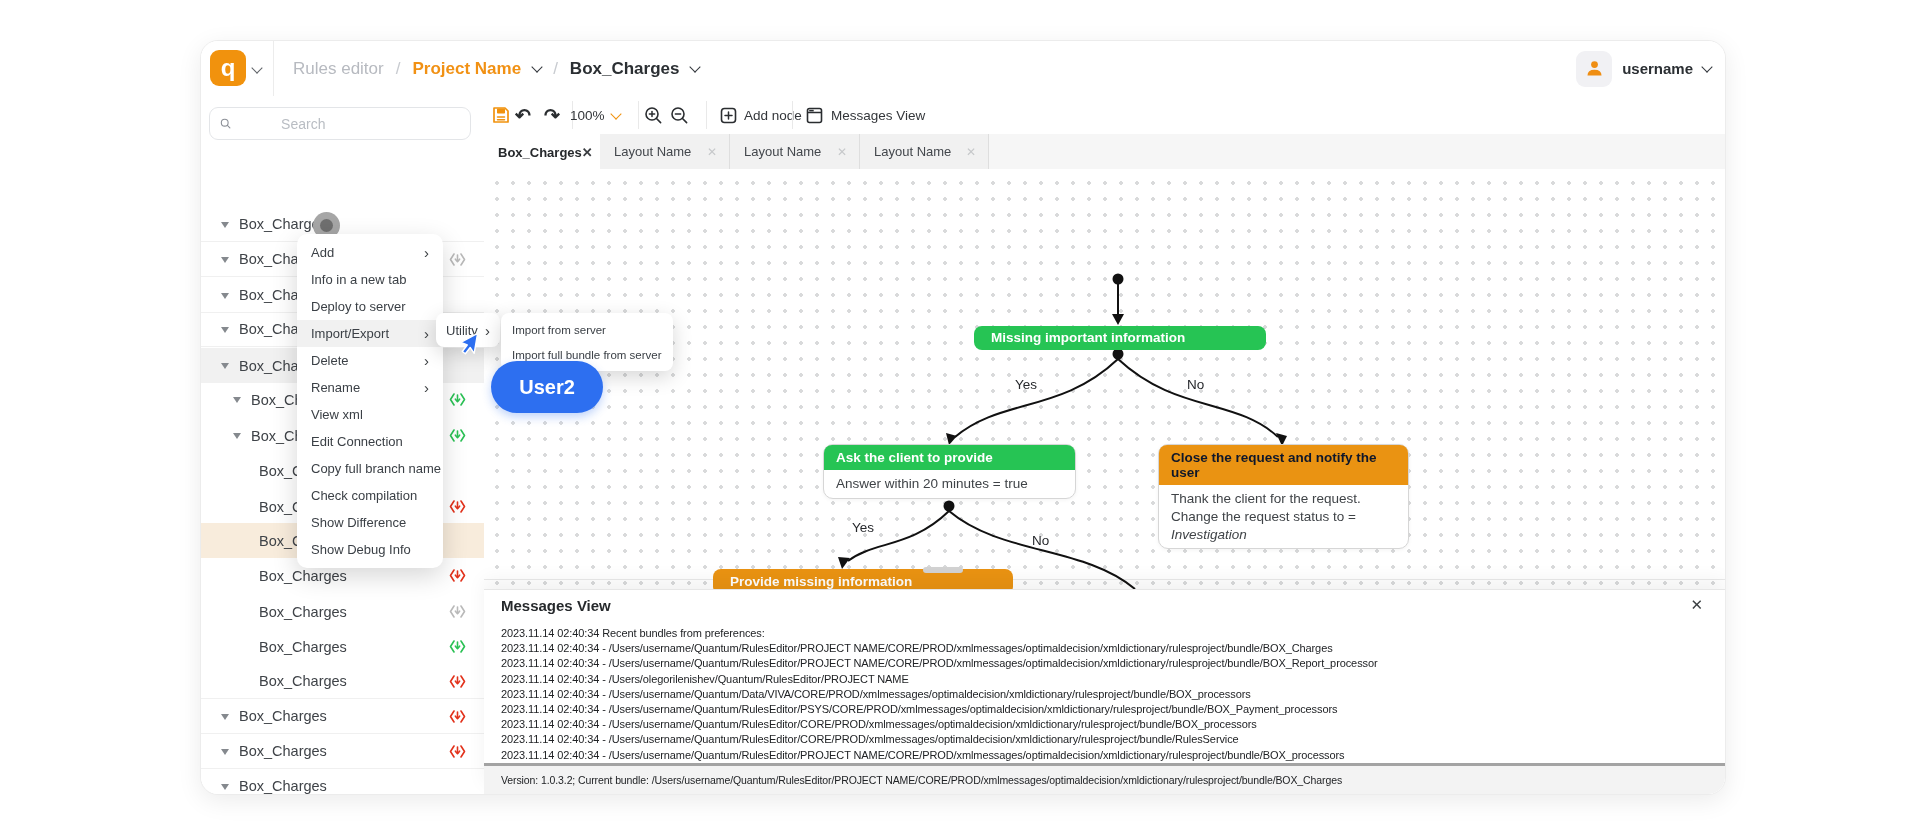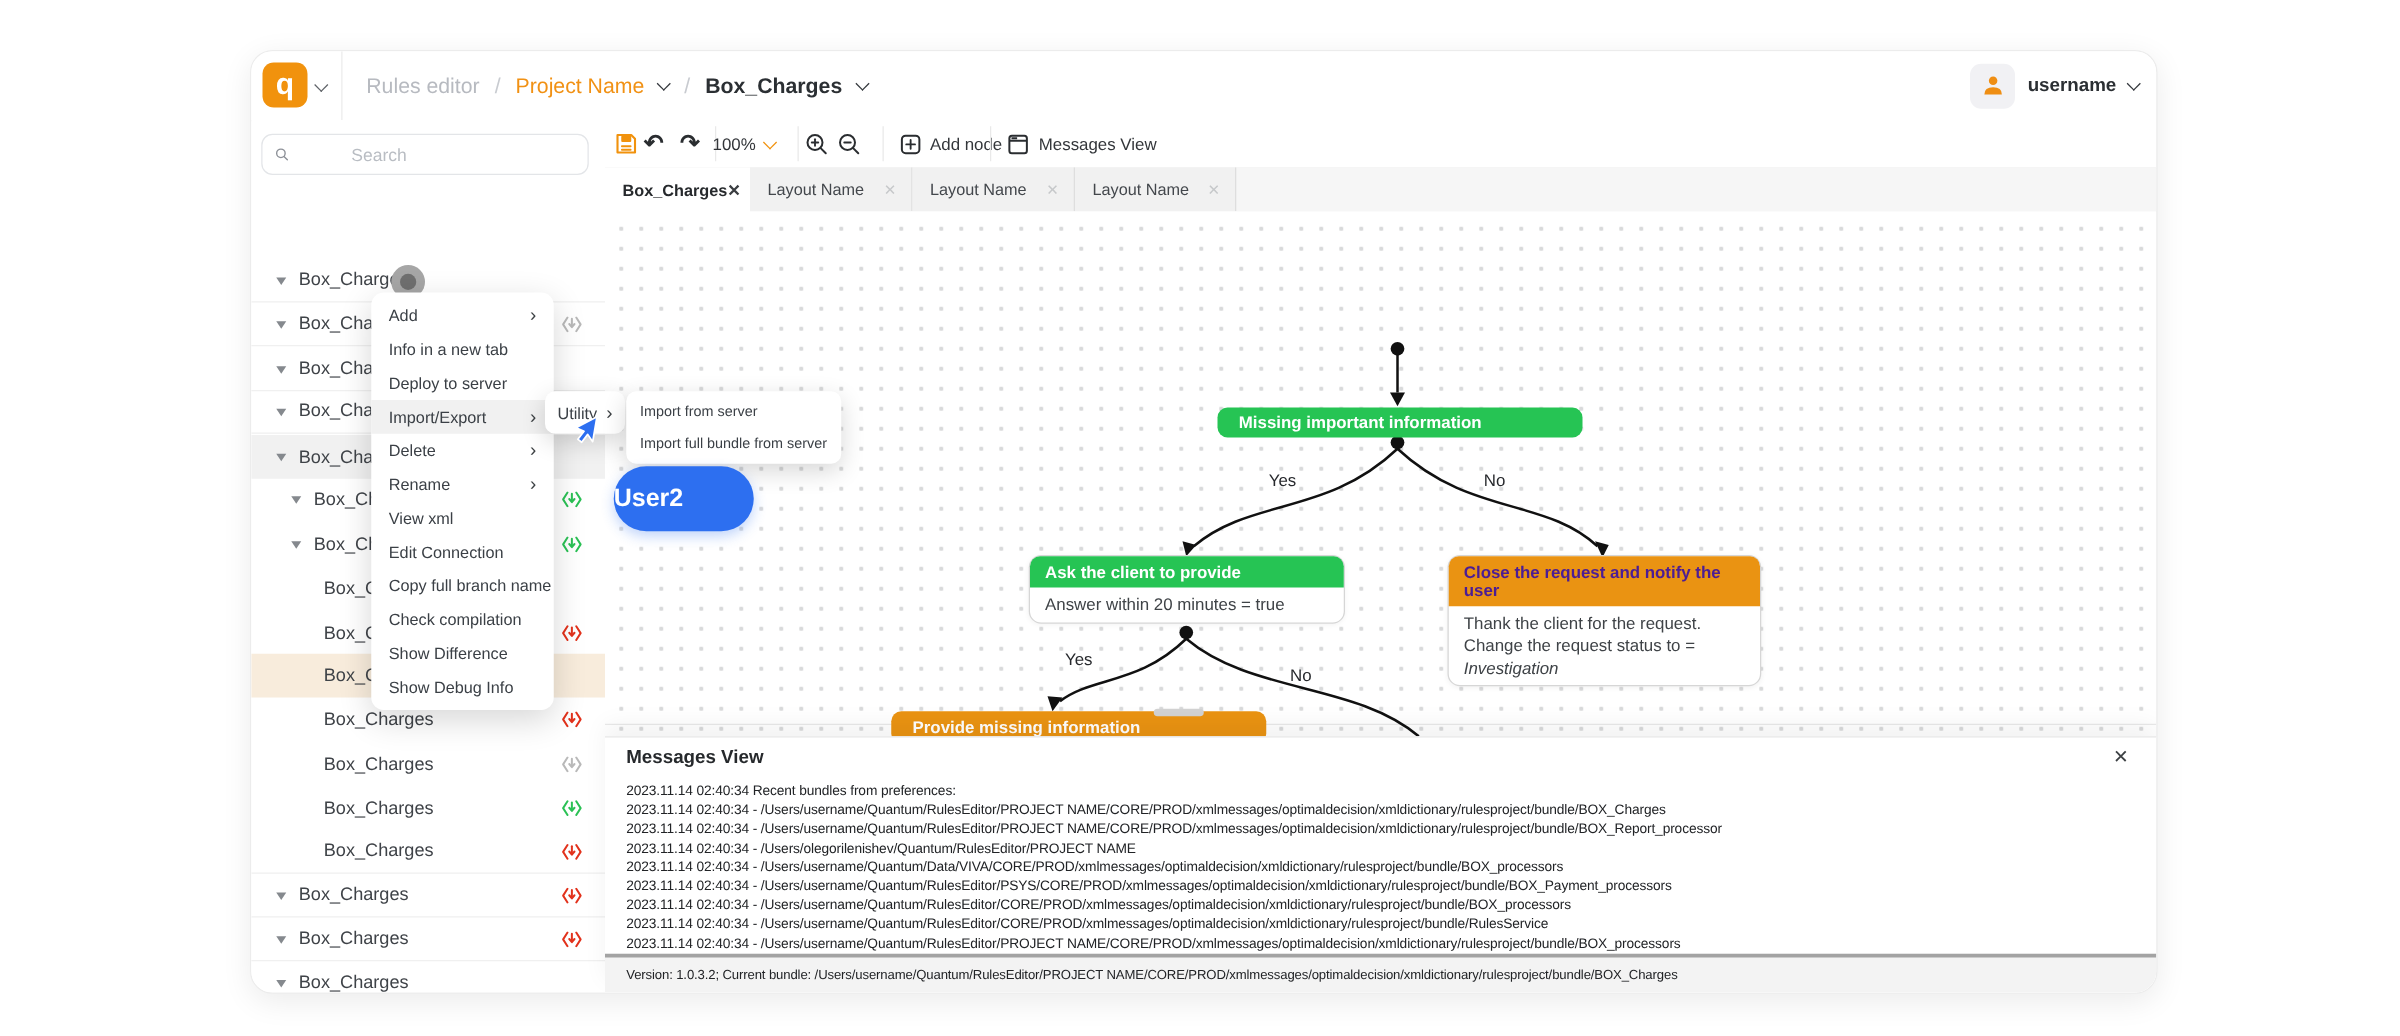--- a/index.html
+++ b/index.html
@@ -7,21 +7,21 @@
   .card{position:absolute;left:200px;top:40px;width:1524px;height:753px;background:#fff;border:1px solid #ececec;border-radius:18px;box-shadow:0 6px 24px rgba(0,0,0,.08);overflow:hidden;}
 
   
   .header{position:absolute;left:0;top:0;right:0;height:55px;border-bottom:1px solid #ececec;background:#fff;}
   .logo{position:absolute;left:9px;top:9px;width:36px;height:36px;border-radius:9px;background:#f1920d;color:#fff;font-weight:bold;font-size:24px;display:flex;align-items:center;justify-content:center;line-height:1;}
   .chev{display:inline-block;width:7px;height:7px;border-right:1.8px solid #5f6368;border-bottom:1.8px solid #5f6368;transform:rotate(45deg);margin-top:-3px;}
   .hdr-divider{position:absolute;left:72px;top:0;width:1px;height:55px;background:#ececec;}
   .crumbs{position:absolute;left:92px;top:0;height:55px;display:flex;align-items:center;gap:12px;font-size:17px;}
   .crumb-muted{color:#b7bac0;}
   .crumb-sep{color:#c8cbd0;}
-  .crumb-project{color:#f19114;font-weight:400;}
+  .crumb-project{color:#f19114;font-weight:700;}
   .crumb-page{color:#2b2f33;font-weight:600;}
   .userbox{position:absolute;right:14px;top:0;height:55px;display:flex;align-items:center;gap:10px;}
   .avatar{width:36px;height:36px;border-radius:9px;background:#f1f1f4;display:flex;align-items:center;justify-content:center;}
   .username{font-size:15px;color:#2b2f33;font-weight:600;}
 
   
   .sidebar{position:absolute;left:0;top:55px;width:283px;bottom:0;background:#fff;border-right:1px solid #ececec;}
   .search{position:absolute;left:8px;top:11px;width:262px;height:33px;border:1px solid #e3e5e8;border-radius:9px;display:flex;align-items:center;gap:8px;padding:0 10px;box-sizing:border-box;}
   .search input{border:0;outline:0;font-size:14px;color:#53575c;width:100%;font-family:"Liberation Sans",sans-serif;background:transparent;margin-left:40px;}
   .search input::placeholder{color:#b9bdc3;}
@@ -44,21 +44,21 @@
   .ctx-item{height:27px;display:flex;align-items:center;padding:0 14px;font-size:13px;color:#3b4046;white-space:nowrap;}
   .ctx-item .sub{margin-left:auto;color:#3c4043;font-size:15px;line-height:1;}
   .ctx-item.hl{background:#f1f1f1;}
   .pop-utility{position:absolute;left:235px;top:272px;width:64px;height:34px;background:#fff;border-radius:8px;box-shadow:0 6px 20px rgba(0,0,0,.16);display:flex;align-items:center;padding:0 10px;box-sizing:border-box;font-size:13px;color:#3b4046;z-index:11;}
   .pop-utility .sub{margin-left:auto;font-size:15px;color:#3c4043;}
   .pop-import{position:absolute;left:300px;top:272px;width:172px;background:#fff;border-radius:8px;box-shadow:0 6px 20px rgba(0,0,0,.16);padding:4px 0;z-index:11;}
   .pop-import .ctx-item{height:25px;font-size:11.5px;padding:0 11px;}
 
   
   .cursor2{position:absolute;left:264px;top:286px;z-index:13;}
-  .userpill{position:absolute;left:290px;top:332px;width:112px;height:52px;border-radius:26px;background:#2d6ff0;color:#fff;font-size:20px;font-weight:bold;display:flex;align-items:center;justify-content:flex-start;z-index:12;box-shadow:0 4px 10px rgba(45,111,240,.3);}
+  .userpill{position:absolute;left:290px;top:320px;width:112px;height:52px;border-radius:26px;background:#2d6ff0;color:#fff;font-size:20px;font-weight:bold;display:flex;align-items:center;justify-content:center;z-index:12;box-shadow:0 4px 10px rgba(45,111,240,.3);}
 
   
   .toolbar{position:absolute;left:283px;top:55px;right:0;height:38px;background:#fff;border-bottom:1px solid #ececec;}
   .ticonbtn{position:absolute;top:0;height:38px;display:flex;align-items:center;}
   .tb-sep{position:absolute;top:5px;width:1px;height:28px;background:#e9e9e9;}
   .tb-text{font-size:13.5px;color:#33363a;}
   .undoredo{font-size:19px;color:#2a2d30;font-weight:bold;line-height:1;}
 
   
   .tabbar{position:absolute;left:283px;top:93px;right:0;height:35px;background:#f6f6f6;border-bottom:1px solid #ececec;}
@@ -71,21 +71,21 @@
 
   
   .canvas{position:absolute;left:283px;top:128px;right:0;bottom:0;background:#fff;
     background-image:radial-gradient(circle,#d9dadb 1.6px,transparent 1.9px);
     background-size:16px 16px;background-position:5px 6px;}
   .edges{position:absolute;left:0;top:0;width:1241px;height:625px;z-index:1;pointer-events:none;}
   .node{position:absolute;background:#fff;border:1.4px solid #d6d6d6;border-radius:10px;box-shadow:0 1px 4px rgba(0,0,0,.05);z-index:2;box-sizing:border-box;}
   .node-head{padding:5px 12px;font-size:13.5px;font-weight:bold;color:#26292c;border-bottom:1px solid #ececec;}
   .node-body{padding:5px 12px;font-size:13.5px;color:#3f4347;line-height:1.32;}
   .head-green{background:#26c454;color:#fff;border-bottom:none;border-radius:8px 8px 0 0;}
-  .head-orange{background:#ea9312;color:#4c1d95;border-bottom:none;border-radius:8px 8px 0 0;}
+  .head-orange{background:#ea9312;color:#0f172a;border-bottom:none;border-radius:8px 8px 0 0;}
   .bar{position:absolute;height:24px;border-radius:8px;color:#fff;font-size:13.5px;font-weight:bold;line-height:24px;padding-left:17px;box-sizing:border-box;z-index:2;}
   .edge-label{position:absolute;font-size:13.5px;color:#27292d;z-index:2;text-shadow:0 0 3px #fff;}
   .hscroll{position:absolute;left:439px;top:398px;width:40px;height:6px;border-radius:3px;background:#d2d2d2;z-index:3;}
   .panel-shadow-line{position:absolute;left:0;top:410px;right:0;height:1px;background:#e9e9e9;z-index:0;}
 
   
   .mpanel{position:absolute;left:0;right:0;top:420px;bottom:0;background:#fff;border-top:1px solid #e6e6e6;box-shadow:0 -10px 18px rgba(0,0,0,.05);z-index:5;}
   .mtitle{position:absolute;left:17px;top:7px;font-size:15px;font-weight:bold;color:#26292c;}
   .mclose{position:absolute;right:22px;top:6px;font-size:15px;color:#3c4043;}
   .mlogs{position:absolute;left:17px;top:36px;right:10px;font-size:11px;color:#212326;letter-spacing:-0.1px;}

